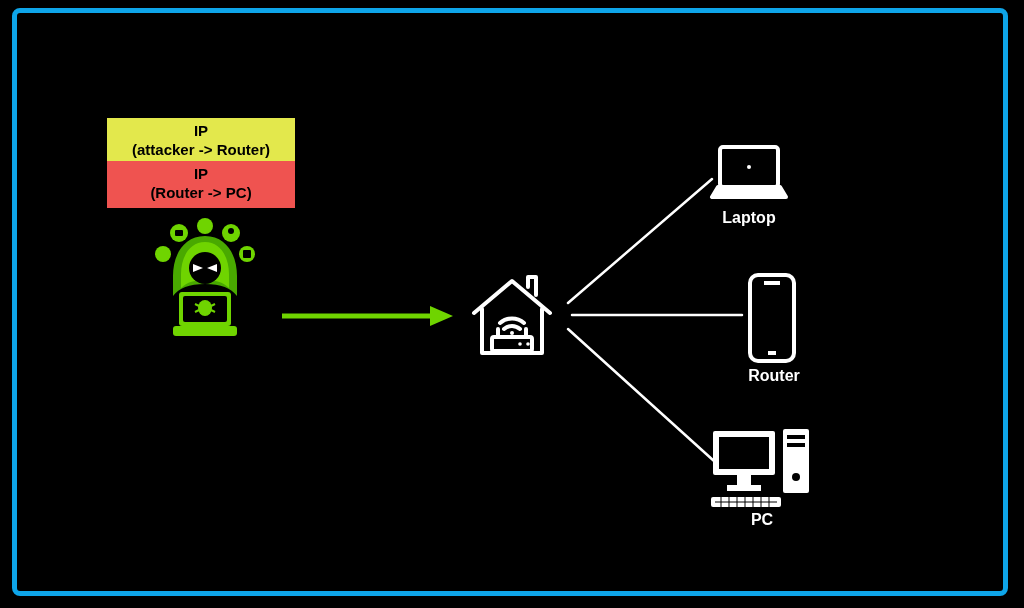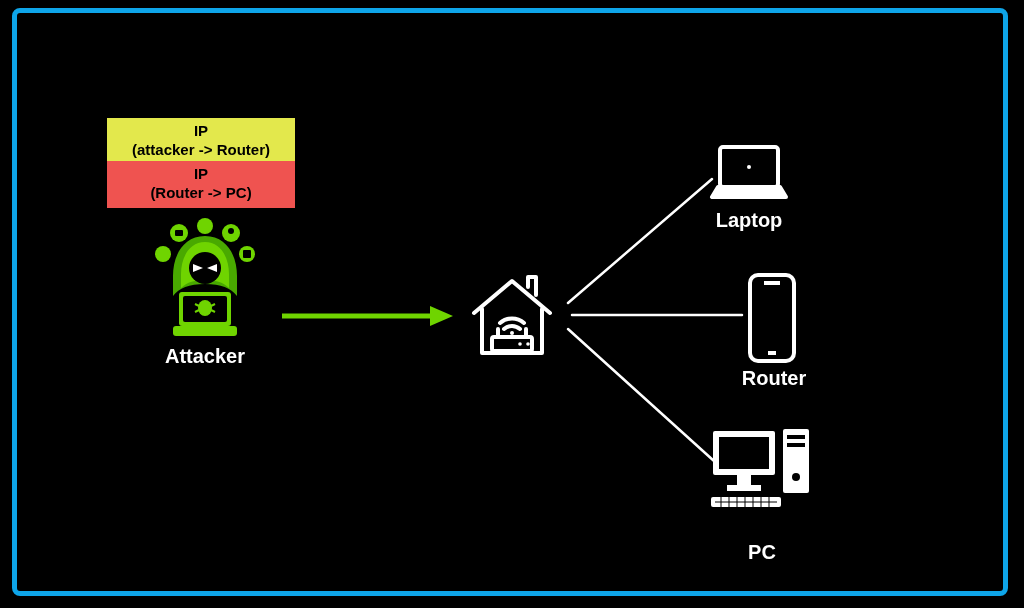--- a/index.html
+++ b/index.html
@@ -30,21 +30,21 @@
     font-size: 15px;
     font-weight: 700;
     line-height: 1.25;
     padding: 4px 0 5px 0;
     box-sizing: border-box;
   }
   .packet-yellow { background: #e3e84c; }
   .packet-red    { background: #ef5350; }
   .node-label {
     color: #fff;
-    font-size: 20px;
+    font-size: 16px;
     font-weight: 700;
     text-align: center;
   }
   svg { display: block; }
 </style>
 </head>
 <body>
 
 <div class="frame">
 
@@ -85,21 +85,20 @@
       <rect x="38" y="78" width="44" height="26" rx="2" fill="#000"></rect>
       <rect x="28" y="108" width="64" height="10" rx="3" fill="#6fd400"></rect>
 
       <ellipse cx="60" cy="90" rx="7" ry="8" fill="#6fd400"></ellipse>
       <line x1="50" y1="86" x2="54" y2="88" stroke="#6fd400" stroke-width="2"></line>
       <line x1="50" y1="94" x2="54" y2="92" stroke="#6fd400" stroke-width="2"></line>
       <line x1="70" y1="86" x2="66" y2="88" stroke="#6fd400" stroke-width="2"></line>
       <line x1="70" y1="94" x2="66" y2="92" stroke="#6fd400" stroke-width="2"></line>
     </svg>
   </div>
-  <div class="abs node-label" style="left:118px; top:332px; width:140px;">Attacker</div>
 
   <div class="abs" style="left:263px; top:291px;">
     <svg width="175" height="24" viewBox="0 0 175 24">
       <line x1="2" y1="12" x2="152" y2="12" stroke="#6fd400" stroke-width="5"></line>
       <polygon points="150,2 173,12 150,22" fill="#6fd400"></polygon>
     </svg>
   </div>
 
   <div class="abs" style="left:445px; top:252px;">
     <svg width="100" height="100" viewBox="0 0 100 100">
@@ -178,15 +177,15 @@
         <line x1="14" y1="72" x2="14" y2="82"></line>
         <line x1="22" y1="72" x2="22" y2="82"></line>
         <line x1="30" y1="72" x2="30" y2="82"></line>
         <line x1="38" y1="72" x2="38" y2="82"></line>
         <line x1="46" y1="72" x2="46" y2="82"></line>
         <line x1="54" y1="72" x2="54" y2="82"></line>
         <line x1="62" y1="72" x2="62" y2="82"></line>
       </g>
     </svg>
   </div>
-  <div class="abs node-label" style="left:700px; top:498px; width:90px;margin-top:30px;">PC</div>
+  <div class="abs node-label" style="left:700px; top:498px; width:90px;">PC</div>
 
 </div>
 
 </body></html>

